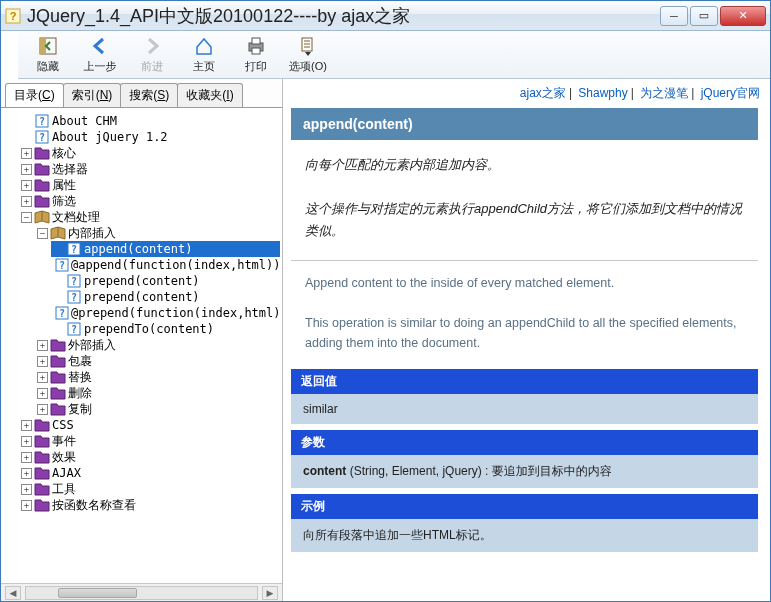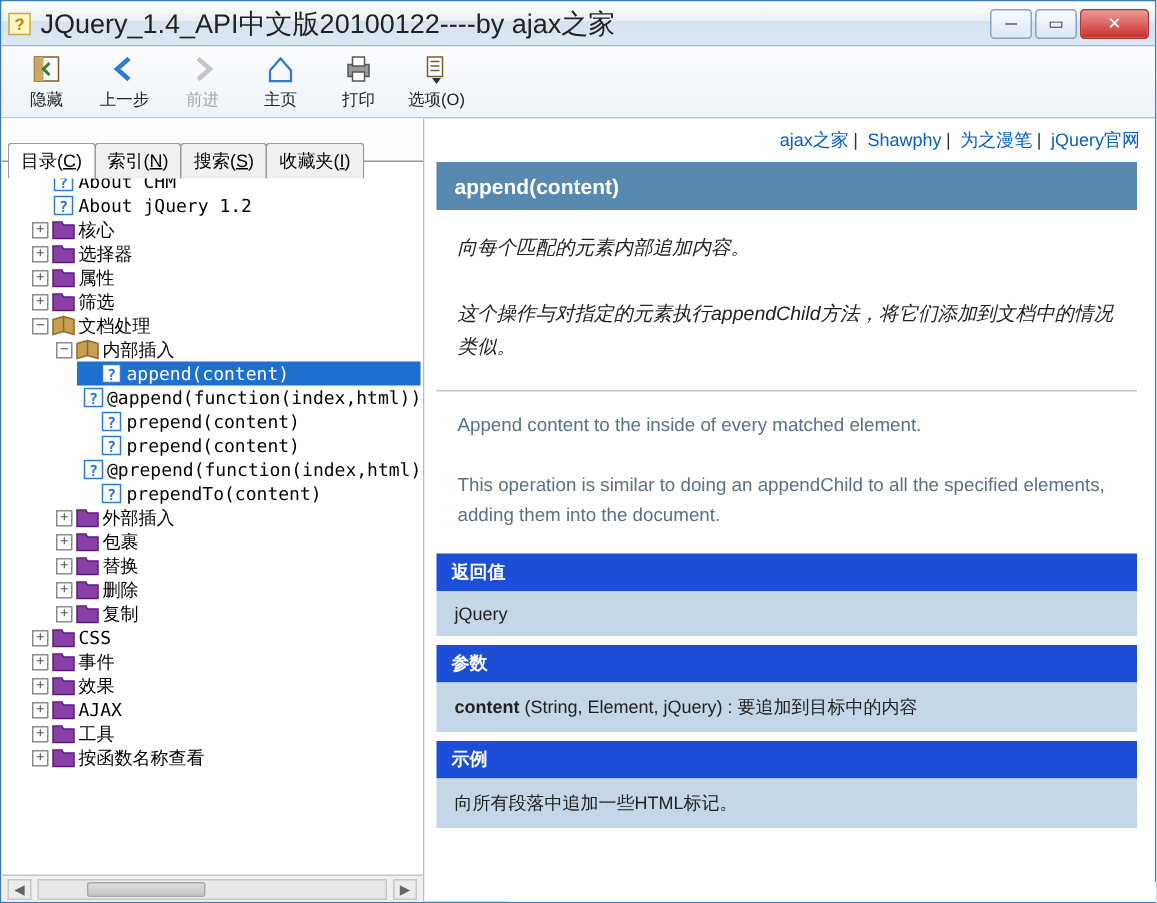--- a/index.html
+++ b/index.html
@@ -4,28 +4,28 @@
 <style>
 * { box-sizing: border-box; margin: 0; padding: 0; }
 body { font-family: "Microsoft YaHei", Tahoma, sans-serif; font-size: 12px; background: #fff; overflow: hidden; }
 .window { width: 771px; height: 602px; border: 1px solid #3a7ab8; display: flex; flex-direction: column; background: #fff; }
 .titlebar { height: 30px; background: linear-gradient(to bottom,#fdfefe 0%,#e9eff5 45%,#d6e2ee 46%,#dde8f3 100%); display: flex; align-items: center; padding: 0 4px; border-bottom: 1px solid #9fb8cf; }
 .titlebar .ticon { width: 16px; height: 16px; margin-right: 6px; display:flex;align-items:center;justify-content:center;}
 .titlebar .title { flex: 1; color: #222; font-size: 18px; }
 .winbtns { display: flex; gap: 0; }
 .winbtn { width: 28px; height: 20px; border: 1px solid #8aa5bf; background: linear-gradient(#f7fbff,#dbe8f5); border-radius: 3px; margin-left: 2px; display:flex;align-items:center;justify-content:center; font-size:11px; color:#333;}
 .winbtn.close { width: 46px; background: linear-gradient(#e99,#c9302c); color:#fff; border-color:#a63b38;}
-.toolbar { height: 48px; background: linear-gradient(#fbfcfe,#eef3f8); border-bottom: 1px solid #b8c6d6; display: flex; align-items: center; padding: 2px 6px; gap: 4px; }
+.toolbar { height: 48px; background: linear-gradient(#fbfcfe,#eef3f8); border-bottom: 1px solid #b8c6d6; display: flex; align-items: center; padding: 2px 6px; gap: 4px; margin-left: 17px; }
 .tbtn { width: 48px; display: flex; flex-direction: column; align-items: center; gap: 2px; font-size: 11px; color: #222; cursor: pointer; padding:2px;}
 .tbtn.disabled { color: #a8a8a8; }
 .tbtn .ic { width: 22px; height: 22px; }
 .body { flex: 1; display: flex; min-height: 0; }
 .left { width: 282px; border-right: 1px solid #bcbcbc; display: flex; flex-direction: column; background:#fff;}
 .tabs { display: flex; border-bottom: 1px solid #9a9a9a; background: #fdfdfd; padding: 4px 4px 0 4px; gap:0;}
-.tab { padding: 3px 8px; border: 1px solid #9a9a9a; border-bottom: none; background: #f0f0f0; font-size: 12px; margin-right: -1px; border-radius: 3px 3px 0 0; position:relative; top:12px;}
+.tab { padding: 3px 8px; border: 1px solid #9a9a9a; border-bottom: none; background: #f0f0f0; font-size: 12px; margin-right: -1px; border-radius: 3px 3px 0 0; position:relative; top:0;}
 .tab.active { background: #fff; z-index: 2; }
 .tab .u { text-decoration: underline; }
 .treewrap { flex: 1; overflow: auto; border-top: 1px solid #fff; padding: 4px 2px; }
 .tree ul { list-style: none; padding-left: 16px; }
 .tree li { white-space: nowrap; line-height: 16px; font-family: SimSun, monospace; font-size: 12px; }
 .row { display: flex; align-items: center; gap: 2px; padding: 0 2px; }
 .row.sel { background: #1f6fce; color: #fff; }
 .expander { width: 11px; height: 11px; border: 1px solid #8a8a8a; display: inline-flex; align-items:center; justify-content:center; font-size: 9px; line-height: 1; background:#fff; color:#555; font-family: monospace;}
 .expander.none { border:none; background:transparent; }
 .nodeicon { width: 16px; height: 14px; display:inline-flex; align-items:center; justify-content:center;}
@@ -451,21 +451,21 @@
         <div class="desc">
           <p>向每个匹配的元素内部追加内容。</p><br>
           <p>这个操作与对指定的元素执行appendChild方法，将它们添加到文档中的情况类似。</p>
         </div>
         <hr class="hr">
         <div class="desc-en">
           <p>Append content to the inside of every matched element.</p><br>
           <p>This operation is similar to doing an appendChild to all the specified elements, adding them into the document.</p>
         </div>
         <div class="section-h">返回值</div>
-        <div class="section-b">jQuery</div>
+        <div class="section-b">similar</div>
         <div class="section-h">参数</div>
         <div class="section-b">
           <span class="pname">content</span>
           <span>(String, Element, jQuery)</span>
           <span>: 要追加到目标中的内容</span>
         </div>
         <div class="section-h">示例</div>
         <div class="section-b">向所有段落中追加一些HTML标记。</div>
       </div>
     </div>

